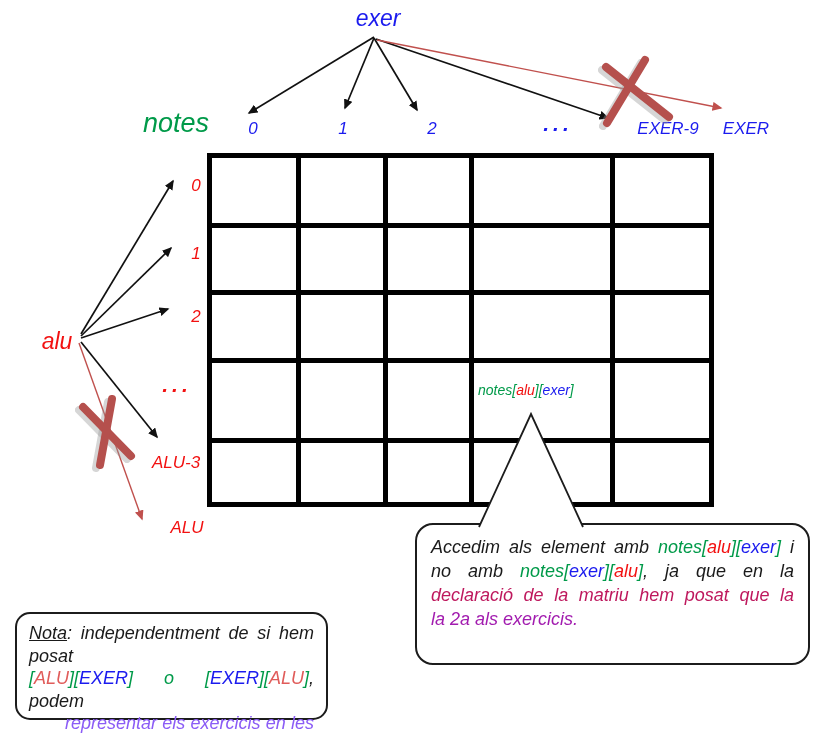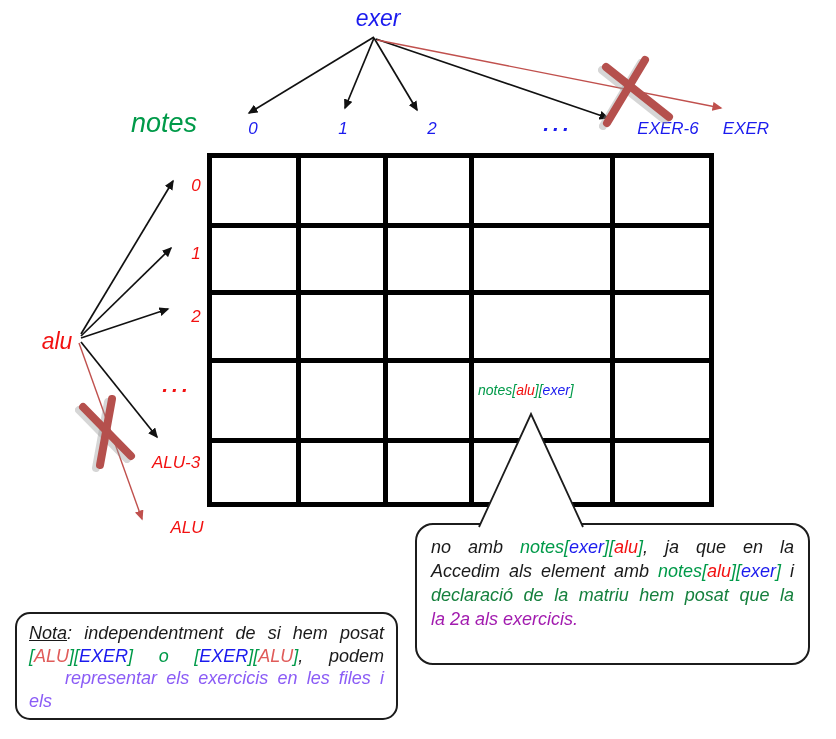--- a/index.html
+++ b/index.html
@@ -36,38 +36,38 @@
     box-sizing:border-box;background:#fff;border:2px solid #1c1c1c;
     z-index:2;font-size:18px;
   }
   .callout .line{text-align:justify;text-align-last:justify;}
   .callout .line.last{text-align-last:auto;}
   .callout-right{
     left:415px;top:523px;width:395px;height:142px;border-radius:18px;
     padding:10px 14px;line-height:24px;
   }
   .callout-left{
-    left:15px;top:612px;width:383px;height:108px;border-radius:15px;
+    left:15px;top:612px;width:313px;height:108px;border-radius:15px;
     padding:8px 12px;line-height:22.5px;
   }
   
   svg.overlay{position:absolute;left:0;top:0;z-index:5;pointer-events:none;}
 </style>
 </head>
 <body>
 
 <div class="abs ctr lbl-exer" style="left:378px;top:18px;">exer</div>
-<div class="abs ctr lbl-notes" style="left:164px;top:123px;">notes</div>
+<div class="abs ctr lbl-notes" style="left:176px;top:123px;">notes</div>
 <div class="abs ctr lbl-alu" style="left:57px;top:341px;">alu</div>
 
 <div class="abs ctr idx blue" style="left:253px;top:129px;">0</div>
 <div class="abs ctr idx blue" style="left:343px;top:129px;">1</div>
 <div class="abs ctr idx blue" style="left:432px;top:129px;">2</div>
 <div class="abs ctr idx blue dots" style="left:558px;top:124px;">...</div>
-<div class="abs ctr idx blue" style="left:668px;top:129px;">EXER-6</div>
+<div class="abs ctr idx blue" style="left:668px;top:129px;">EXER-9</div>
 <div class="abs ctr idx blue" style="left:746px;top:129px;">EXER</div>
 
 <div class="abs ctr idx red" style="left:196px;top:186px;">0</div>
 <div class="abs ctr idx red" style="left:196px;top:254px;">1</div>
 <div class="abs ctr idx red" style="left:196px;top:317px;">2</div>
 <div class="abs ctr idx red dots" style="left:177px;top:385px;">...</div>
 <div class="abs ctr idx red" style="left:176px;top:463px;">ALU-3</div>
 <div class="abs ctr idx red" style="left:187px;top:528px;">ALU</div>
 
 <div class="abs matrix">
@@ -94,23 +94,23 @@
     <div class="cell"></div>
     <div class="cell"></div>
     <div class="cell"></div>
     <div class="cell"></div>
     <div class="cell"></div>
   </div>
 
 <div class="abs cell-expr"><span style="color: rgb(0, 154, 73);">notes[</span><span style="color: rgb(242, 17, 17);">alu</span><span style="color: rgb(0, 154, 73);">][</span><span style="color: rgb(27, 27, 238);">exer</span><span style="color: rgb(0, 154, 73);">]</span></div>
 
 <div class="abs callout callout-right">
+  <div class="line"><span style="color: rgb(26, 26, 26);">Accedim als element amb </span><span style="color: rgb(0, 154, 73);">notes[</span><span style="color: rgb(242, 17, 17);">alu</span><span style="color: rgb(0, 154, 73);">][</span><span style="color: rgb(27, 27, 238);">exer</span><span style="color: rgb(0, 154, 73);">]</span><span style="color: rgb(26, 26, 26);"> i</span></div>
   <div class="line"><span style="color: rgb(26, 26, 26);">no amb </span><span style="color: rgb(0, 154, 73);">notes[</span><span style="color: rgb(27, 27, 238);">exer</span><span style="color: rgb(0, 154, 73);">][</span><span style="color: rgb(242, 17, 17);">alu</span><span style="color: rgb(0, 154, 73);">]</span><span style="color: rgb(26, 26, 26);">, ja que en la</span></div>
-  <div class="line"><span style="color: rgb(26, 26, 26);">Accedim als element amb </span><span style="color: rgb(0, 154, 73);">notes[</span><span style="color: rgb(242, 17, 17);">alu</span><span style="color: rgb(0, 154, 73);">][</span><span style="color: rgb(27, 27, 238);">exer</span><span style="color: rgb(0, 154, 73);">]</span><span style="color: rgb(26, 26, 26);"> i</span></div>
-  <div class="line"><span style="color: #15803d;">declaració de la matriu hem posat que la</span></div>
+  <div class="line"><span style="color: #be185d;">declaració de la matriu hem posat que la</span></div>
   <div class="line last"><span style="color: #a21caf;">la 2a als exercicis.</span></div>
 </div>
 
 <div class="abs callout callout-left">
   <div class="line"><span style="color: rgb(26, 26, 26); text-decoration: underline;">Nota</span><span style="color: rgb(26, 26, 26);">: independentment de si hem posat</span></div>
   <div class="line"><span style="color: rgb(0, 154, 73);">[</span><span style="color: rgb(224, 92, 90);">ALU</span><span style="color: rgb(0, 154, 73);">][</span><span style="color: rgb(27, 27, 238);">EXER</span><span style="color: rgb(0, 154, 73);">]</span><span style="color: rgb(26, 26, 26);"> </span><span style="color: rgb(0, 154, 73);">o</span><span style="color: rgb(26, 26, 26);"> </span><span style="color: rgb(0, 154, 73);">[</span><span style="color: rgb(27, 27, 238);">EXER</span><span style="color: rgb(0, 154, 73);">][</span><span style="color: rgb(224, 92, 90);">ALU</span><span style="color: rgb(0, 154, 73);">]</span><span style="color: rgb(26, 26, 26);">, podem</span></div>
   <div class="line"><span style="color: #8b5cf6; margin-left: 36px;">representar els exercicis en les files i els</span></div>
 </div>
 
 <svg class="overlay" width="836" height="739" viewBox="0 0 836 739">

